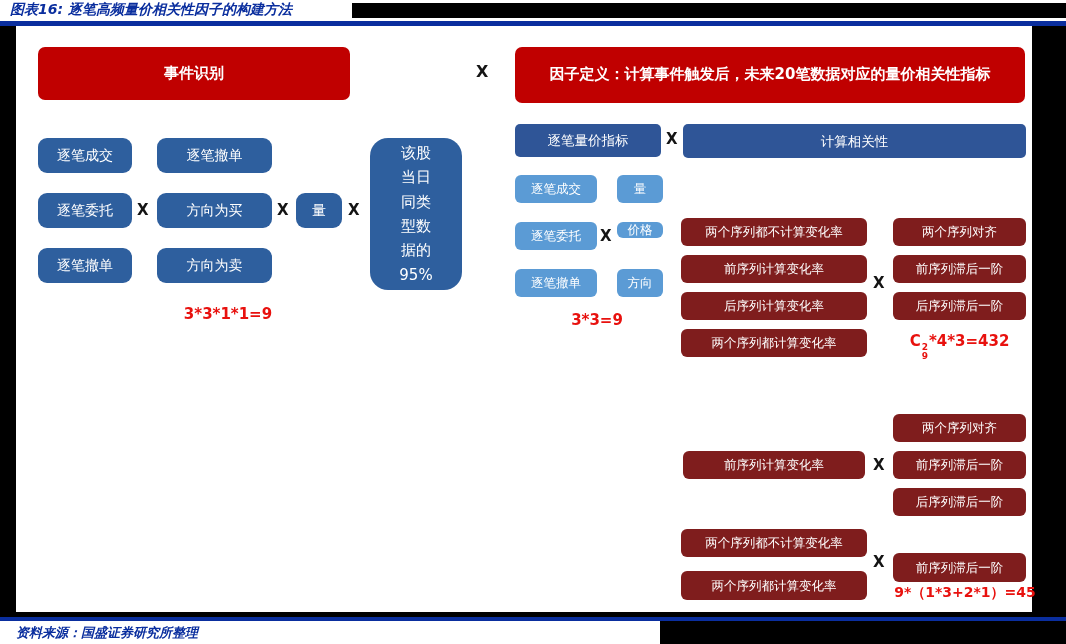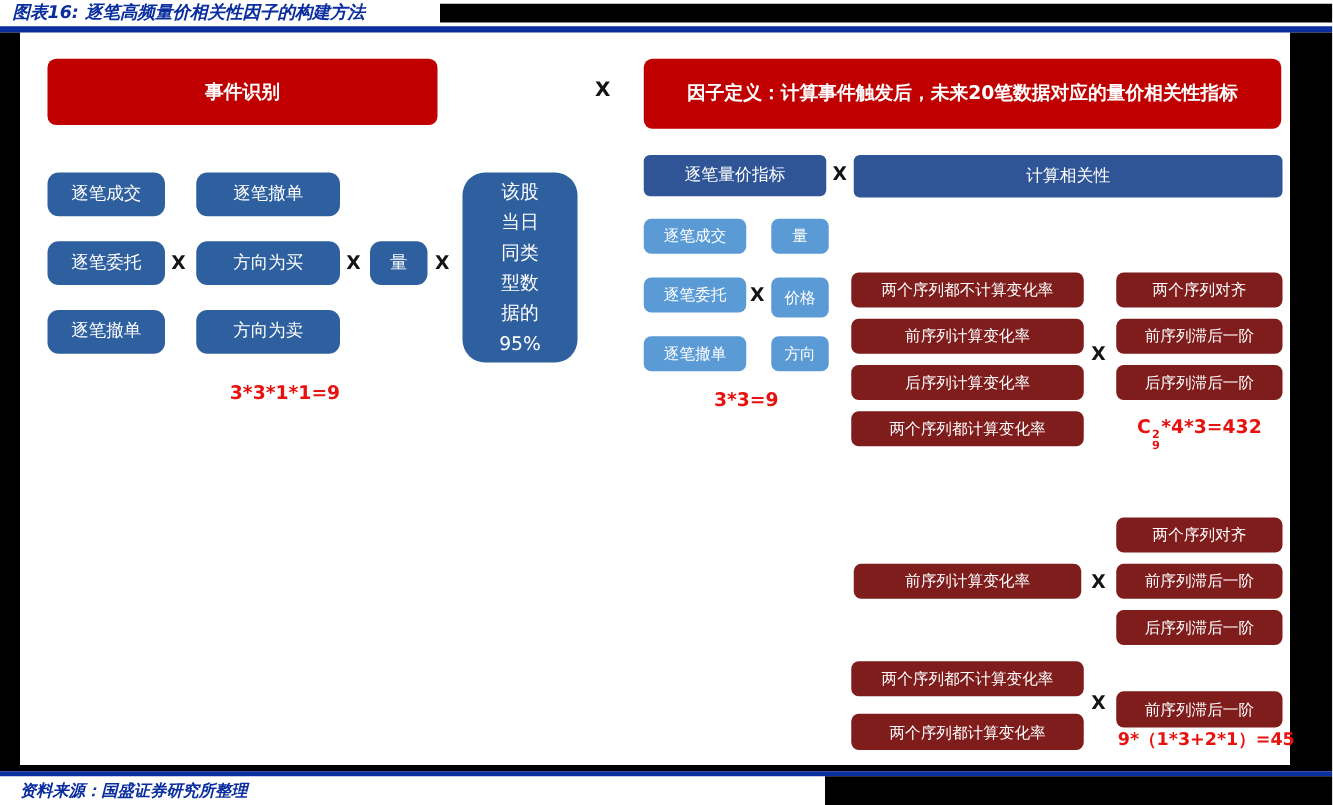--- a/index.html
+++ b/index.html
@@ -84,21 +84,21 @@
 
   <div class="box navyhdr" style="left:515px; top:124px; width:146px; height:33px;">逐笔量价指标</div>
   <div class="xmark" style="left:666px; top:132px;">X</div>
   <div class="box navyhdr" style="left:683px; top:124px; width:343px; height:34px;">计算相关性</div>
 
   <div class="box mid" style="left:515px; top:175px; width:82px; height:28px;">逐笔成交</div>
   <div class="box mid" style="left:617px; top:175px; width:46px; height:28px;">量</div>
 
   <div class="box mid" style="left:515px; top:222px; width:82px; height:28px;">逐笔委托</div>
   <div class="xmark" style="left:600px; top:229px;">X</div>
-  <div class="box mid" style="left:617px; top:222px; width:46px; height:32px;">价格</div>
+  <div class="box mid" style="left:617px; top:222px; width:46px; height:16px;">价格</div>
 
   <div class="box mid" style="left:515px; top:269px; width:82px; height:28px;">逐笔撤单</div>
   <div class="box mid" style="left:617px; top:269px; width:46px; height:28px;">方向</div>
 
   <div class="formula" style="left:523px; top:313px; width:148px;">3*3=9</div>
 
 
   <div class="box pale" style="left:681px; top:218px; width:186px; height:28px;">两个序列都不计算变化率</div>
   <div class="box pale" style="left:893px; top:218px; width:133px; height:28px;">两个序列对齐</div>
 

